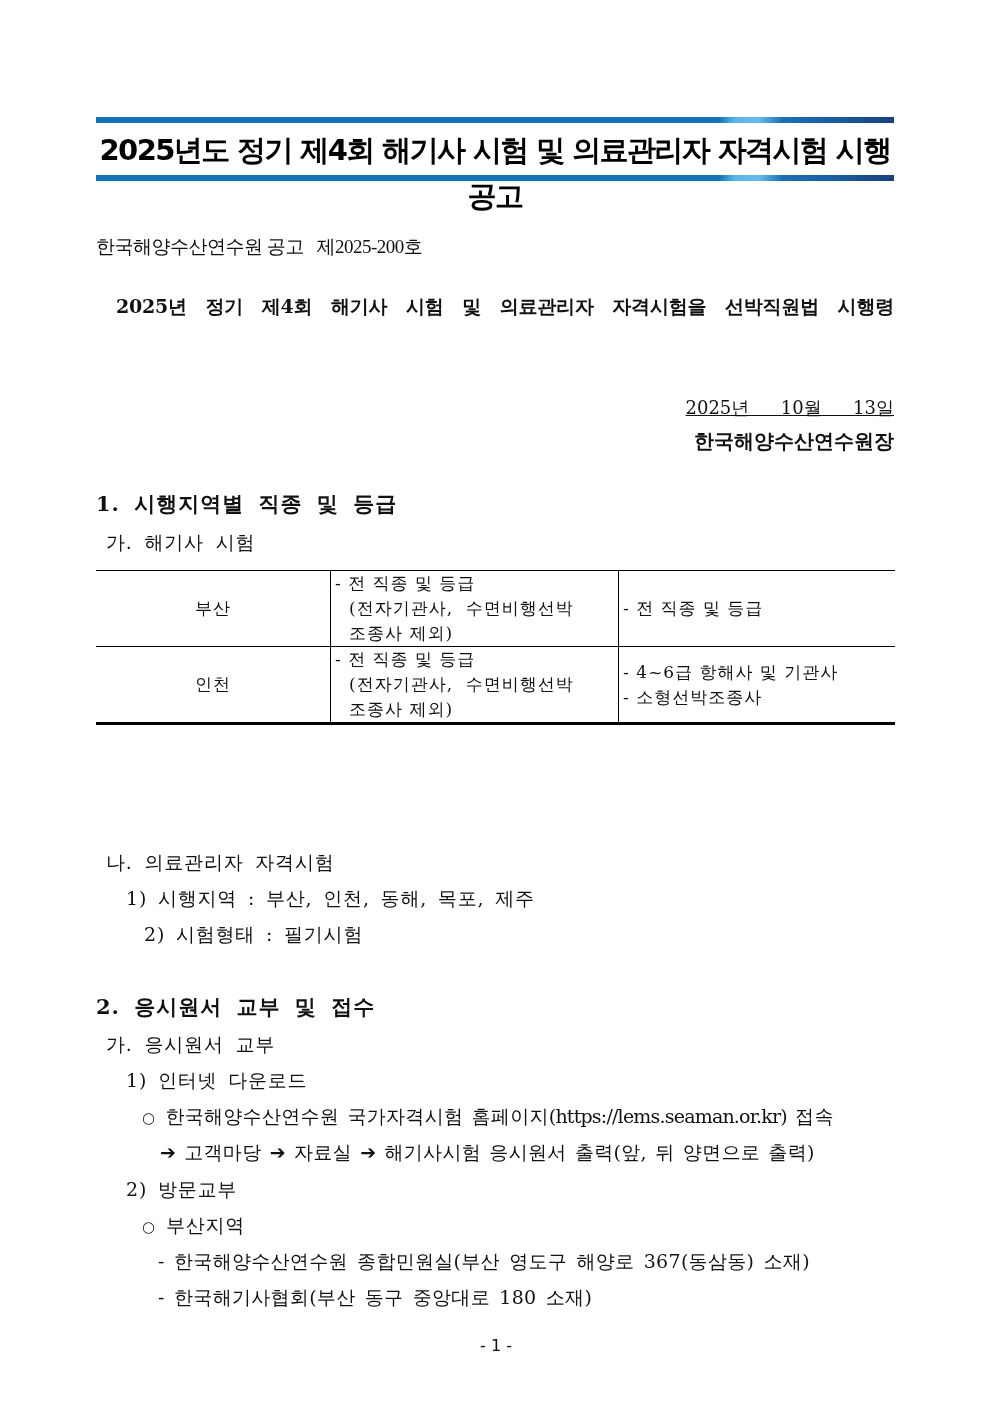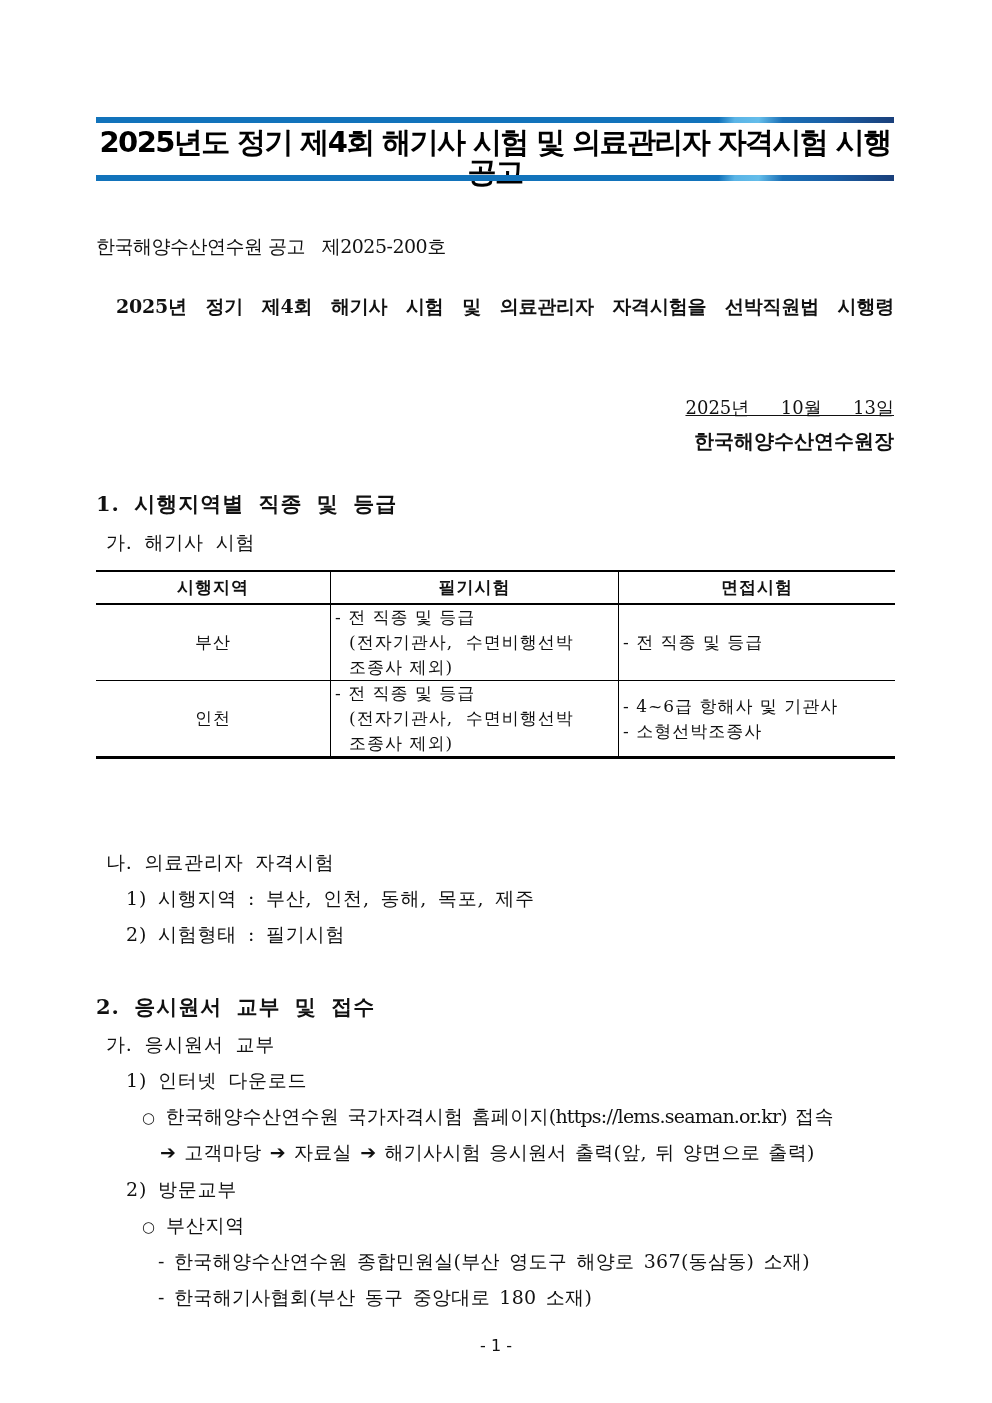--- a/index.html
+++ b/index.html
@@ -15,24 +15,24 @@
     position: absolute; left: 96px; width: 798px; height: 6px;
     background: linear-gradient(100deg,
       #1273bb 0%, #1273bb 78%, #5ab4e6 80%, #64bdea 83%,
       #1a6fb6 86%, #1a5fa6 92%, #1a3f7a 100%);
   }
   .bar.top { top: 117px; }
   .bar.bottom { top: 175px; }
   .title {
     position: absolute; left: 96px; top: 127px; width: 798px; height: 46px;
     text-align: center; font-family: "DejaVu Sans", "Liberation Sans", sans-serif;
-    font-weight: bold; font-size: 29px; line-height: 30px; letter-spacing: -1.6px;
+    font-weight: bold; font-size: 29px; line-height: 46px; letter-spacing: -1.6px;
     color: #000;
   }
-  .notice-no { left: 96px; top: 234px; font-size: 19px; letter-spacing: -0.5px; }
+  .notice-no { left: 96px; top: 234px; font-size: 19px; letter-spacing: -0.5px; font-family: Liberation Serif, serif; }
   .para {
     position: absolute; left: 96px; width: 798px; font-size: 19px; font-weight: bold;
     line-height: 40px; top: 286px; letter-spacing: -0.2px;
   }
   .para .l1 { display: block; text-indent: 20px; text-align: justify; text-align-last: justify; }
   .para .l2 { display: block; text-align: justify; text-align-last: justify; letter-spacing: -0.8px; }
 
   .date { right: 98px; top: 396px; font-size: 18px; word-spacing: 10px; }
   .issuer { right: 98px; top: 428px; font-size: 20px; font-weight: bold; }
 
@@ -81,25 +81,20 @@
 </div>
 
 <div class="abs date" style="white-space: pre; text-decoration: underline;">2025년  10월  13일</div>
 <div class="abs issuer">한국해양수산연수원장</div>
 
 <div class="abs h1" style="left:96px; top:490px;">1. 시행지역별 직종 및 등급</div>
 <div class="abs h2" style="left:106px; top:530px;">가. 해기사 시험</div>
 
 <table class="exam">
   <tbody>
-      <tr>
-    <th class="c1">시행지역</th>
-    <th class="c2">필기시험</th>
-    <th class="c3" style="text-align:center;">면접시험</th>
-  </tr>
   <tr>
     <td class="c1">부산</td>
     <td class="c2 cell-lines">
       <span>- 전 직종 및 등급</span>
       <span class="indent" style="white-space:pre;">(전자기관사,  수면비행선박</span>
       <span class="indent">조종사 제외)</span>
     </td>
     <td class="c3 cell-lines">
       <span>- 전 직종 및 등급</span>
     </td>
@@ -114,21 +109,21 @@
     <td class="c3 cell-lines">
       <span>- 4~6급 항해사 및 기관사</span>
       <span>- 소형선박조종사</span>
     </td>
   </tr>
 </tbody>
   </table>
 
 <div class="abs h2" style="left:106px; top:850px;">나. 의료관리자 자격시험</div>
 <div class="abs h3" style="left:126px; top:886px;">1) 시행지역 : 부산, 인천, 동해, 목포, 제주</div>
-<div class="abs h3" style="left:126px; top:922px;">2) 시험형태 : 필기시험</div>
+<div class="abs h3" style="left:144px; top:922px;">2) 시험형태 : 필기시험</div>
 
 <div class="abs h1" style="left:96px; top:993px;">2. 응시원서 교부 및 접수</div>
 <div class="abs h2" style="left:106px; top:1032px;">가. 응시원서 교부</div>
 <div class="abs h3" style="left:126px; top:1068px;">1) 인터넷 다운로드</div>
 
 <div class="abs h3" style="left:142px; top:1104px; letter-spacing:0.3px; word-spacing:2px;">
   <span class="bullet-circle">○</span><span>한국해양수산연수원 국가자격시험 홈페이지</span><span class="url">(https://lems.seaman.or.kr)</span><span style="white-space:pre;"> 접속</span>
 </div>
 
 <div class="abs h3" style="left:160px; top:1140px; letter-spacing:0.3px; word-spacing:2px;">

